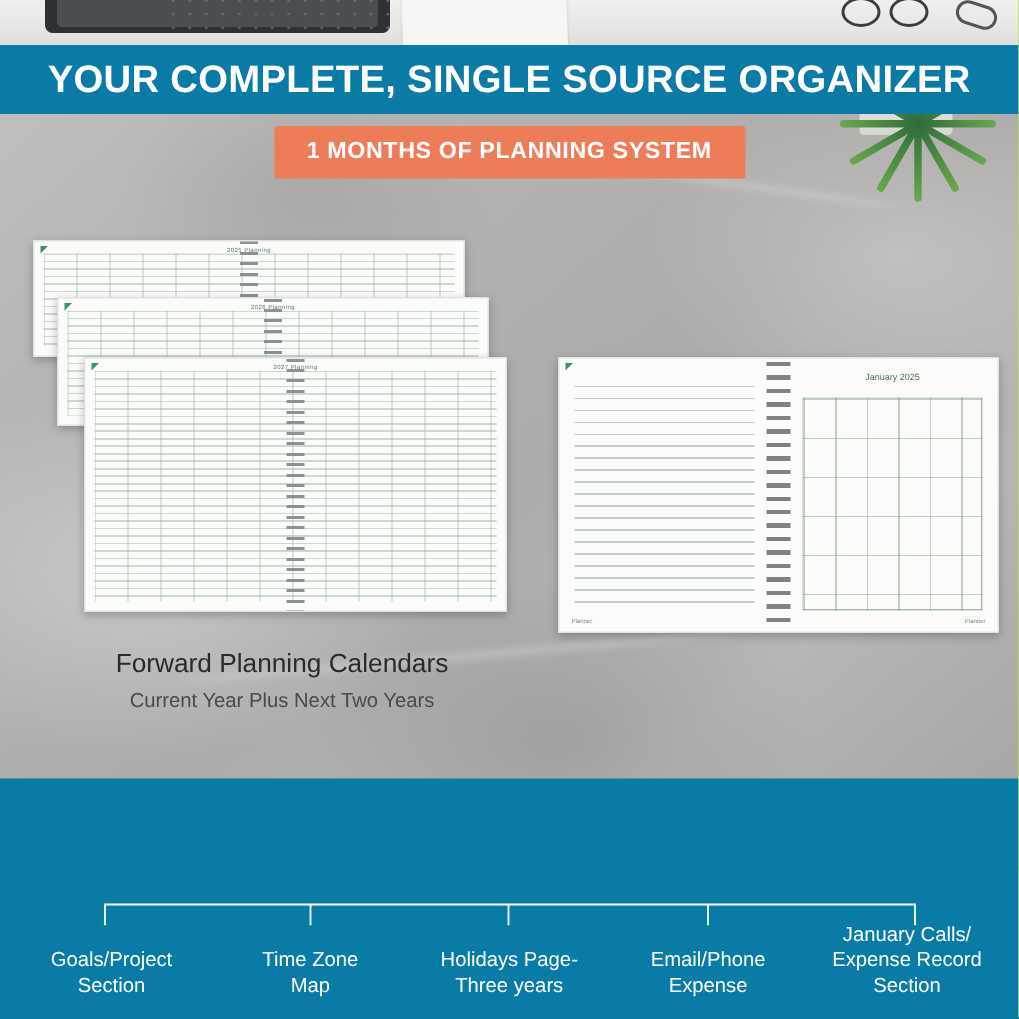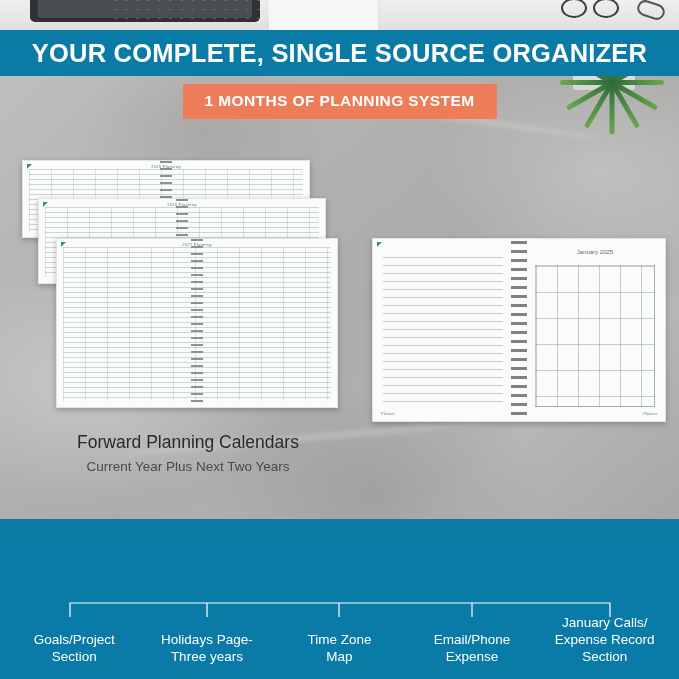--- a/index.html
+++ b/index.html
@@ -262,24 +262,24 @@
     <svg class="connector" viewBox="0 0 679 22" preserveAspectRatio="none">
       <path d="M70,22 L70,8 L610,8 L610,22" fill="none" stroke="#ffffff" stroke-width="1.2"></path>
       <path d="M207,22 L207,8" fill="none" stroke="#ffffff" stroke-width="1.2"></path>
       <path d="M339,22 L339,8" fill="none" stroke="#ffffff" stroke-width="1.2"></path>
       <path d="M472,22 L472,8" fill="none" stroke="#ffffff" stroke-width="1.2"></path>
     </svg>
 
     <div class="tools">
       <div class="tool" style="white-space:pre-line;">Goals/Project
 Section</div>
+      <div class="tool" style="white-space:pre-line;">Time Zone
+Map</div>
       <div class="tool" style="white-space:pre-line;">Holidays Page-
 Three years</div>
-      <div class="tool" style="white-space:pre-line;">Time Zone
-Map</div>
       <div class="tool" style="white-space:pre-line;">Email/Phone
 Expense</div>
       <div class="tool" style="white-space:pre-line;">January Calls/
 Expense Record
 Section</div>
     </div>
   </div>
 
 </div>
 

